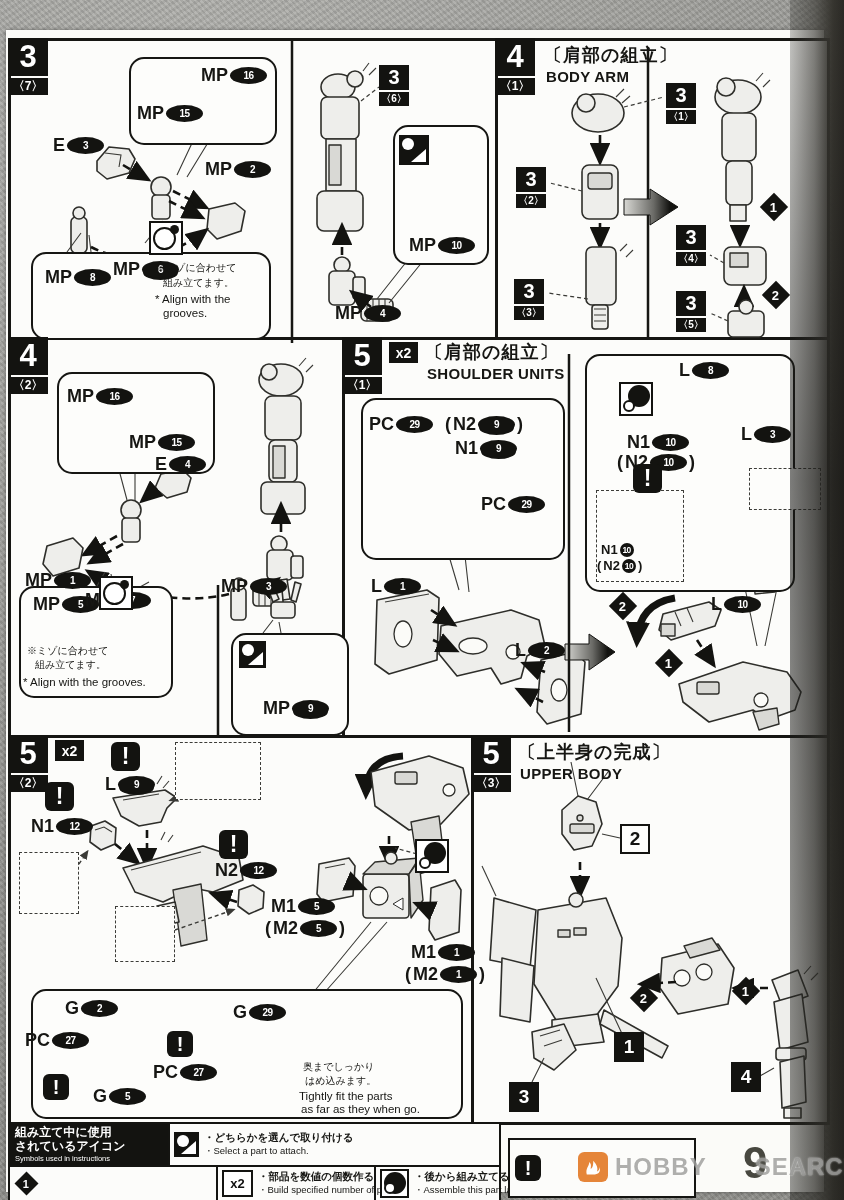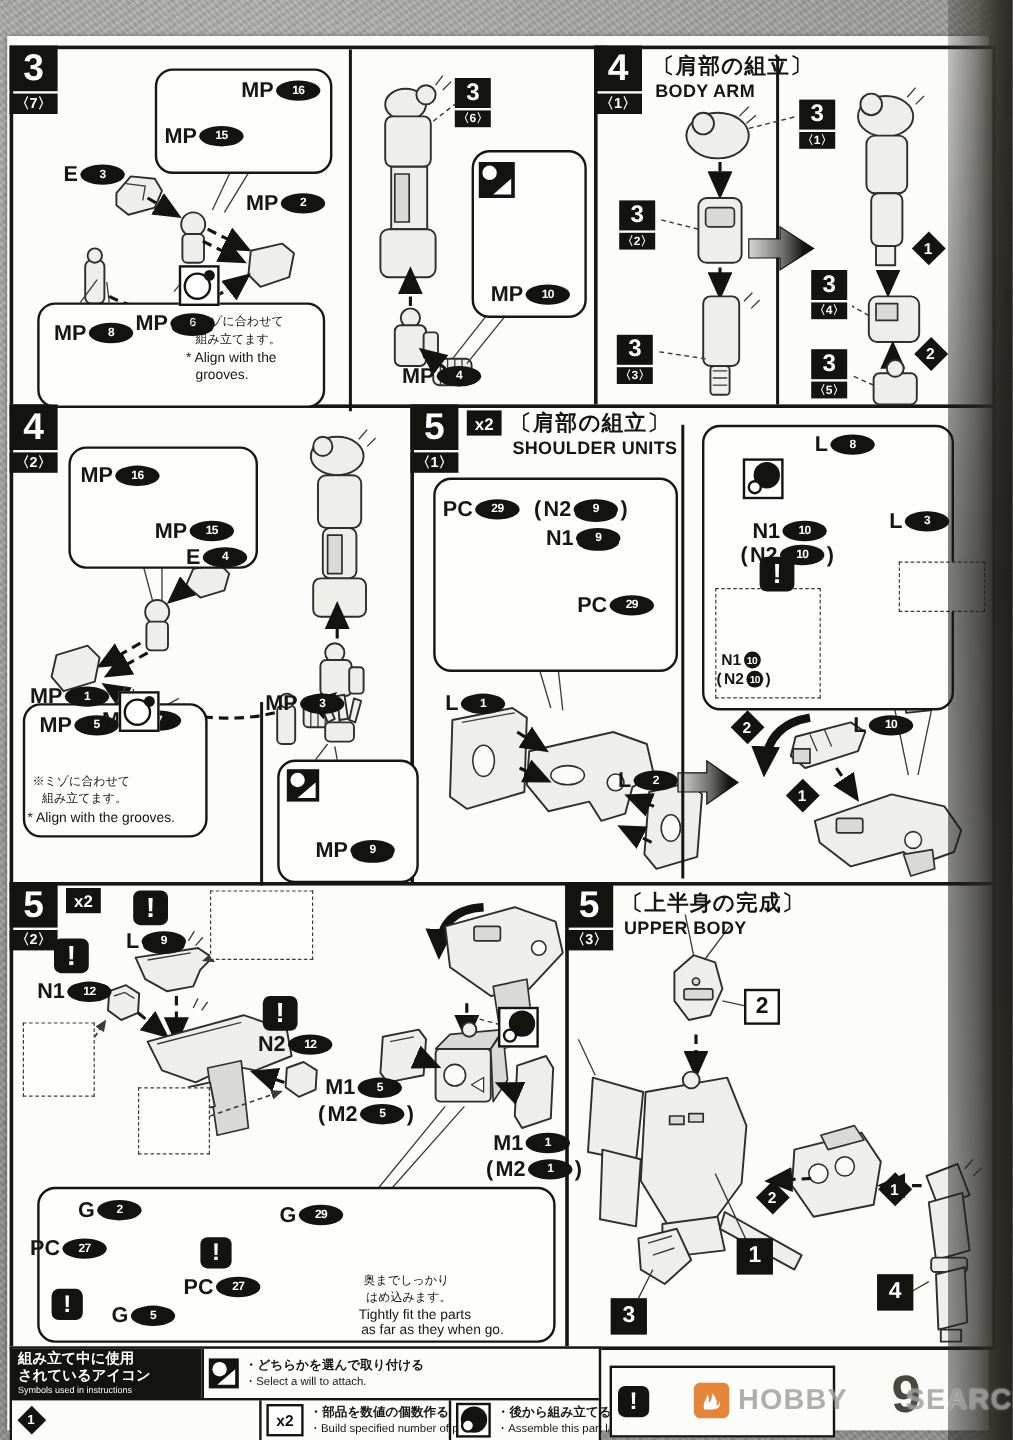--- a/index.html
+++ b/index.html
@@ -724,21 +724,21 @@
     <div class="lrow">
       <div class="lhead">
         <div>組み立て中に使用</div>
         <div>されているアイコン</div>
         <div class="lhead-en">Symbols used in instructions</div>
       </div>
       <div class="litem">
         <div class="ic-select sm rel"></div>
         <div>
           <div class="ljp">・どちらかを選んで取り付ける</div>
-          <div class="len">・Select a will to attach.</div>
+          <div class="len">・Select a part to attach.</div>
         </div>
       </div>
     </div>
     <div class="lrow">
       <div class="litem li-order">
         <div class="diamond sm rel" style="margin:2px 4px">
               <span>1</span>
             </div>
       </div>
       <div class="litem li-x2">

